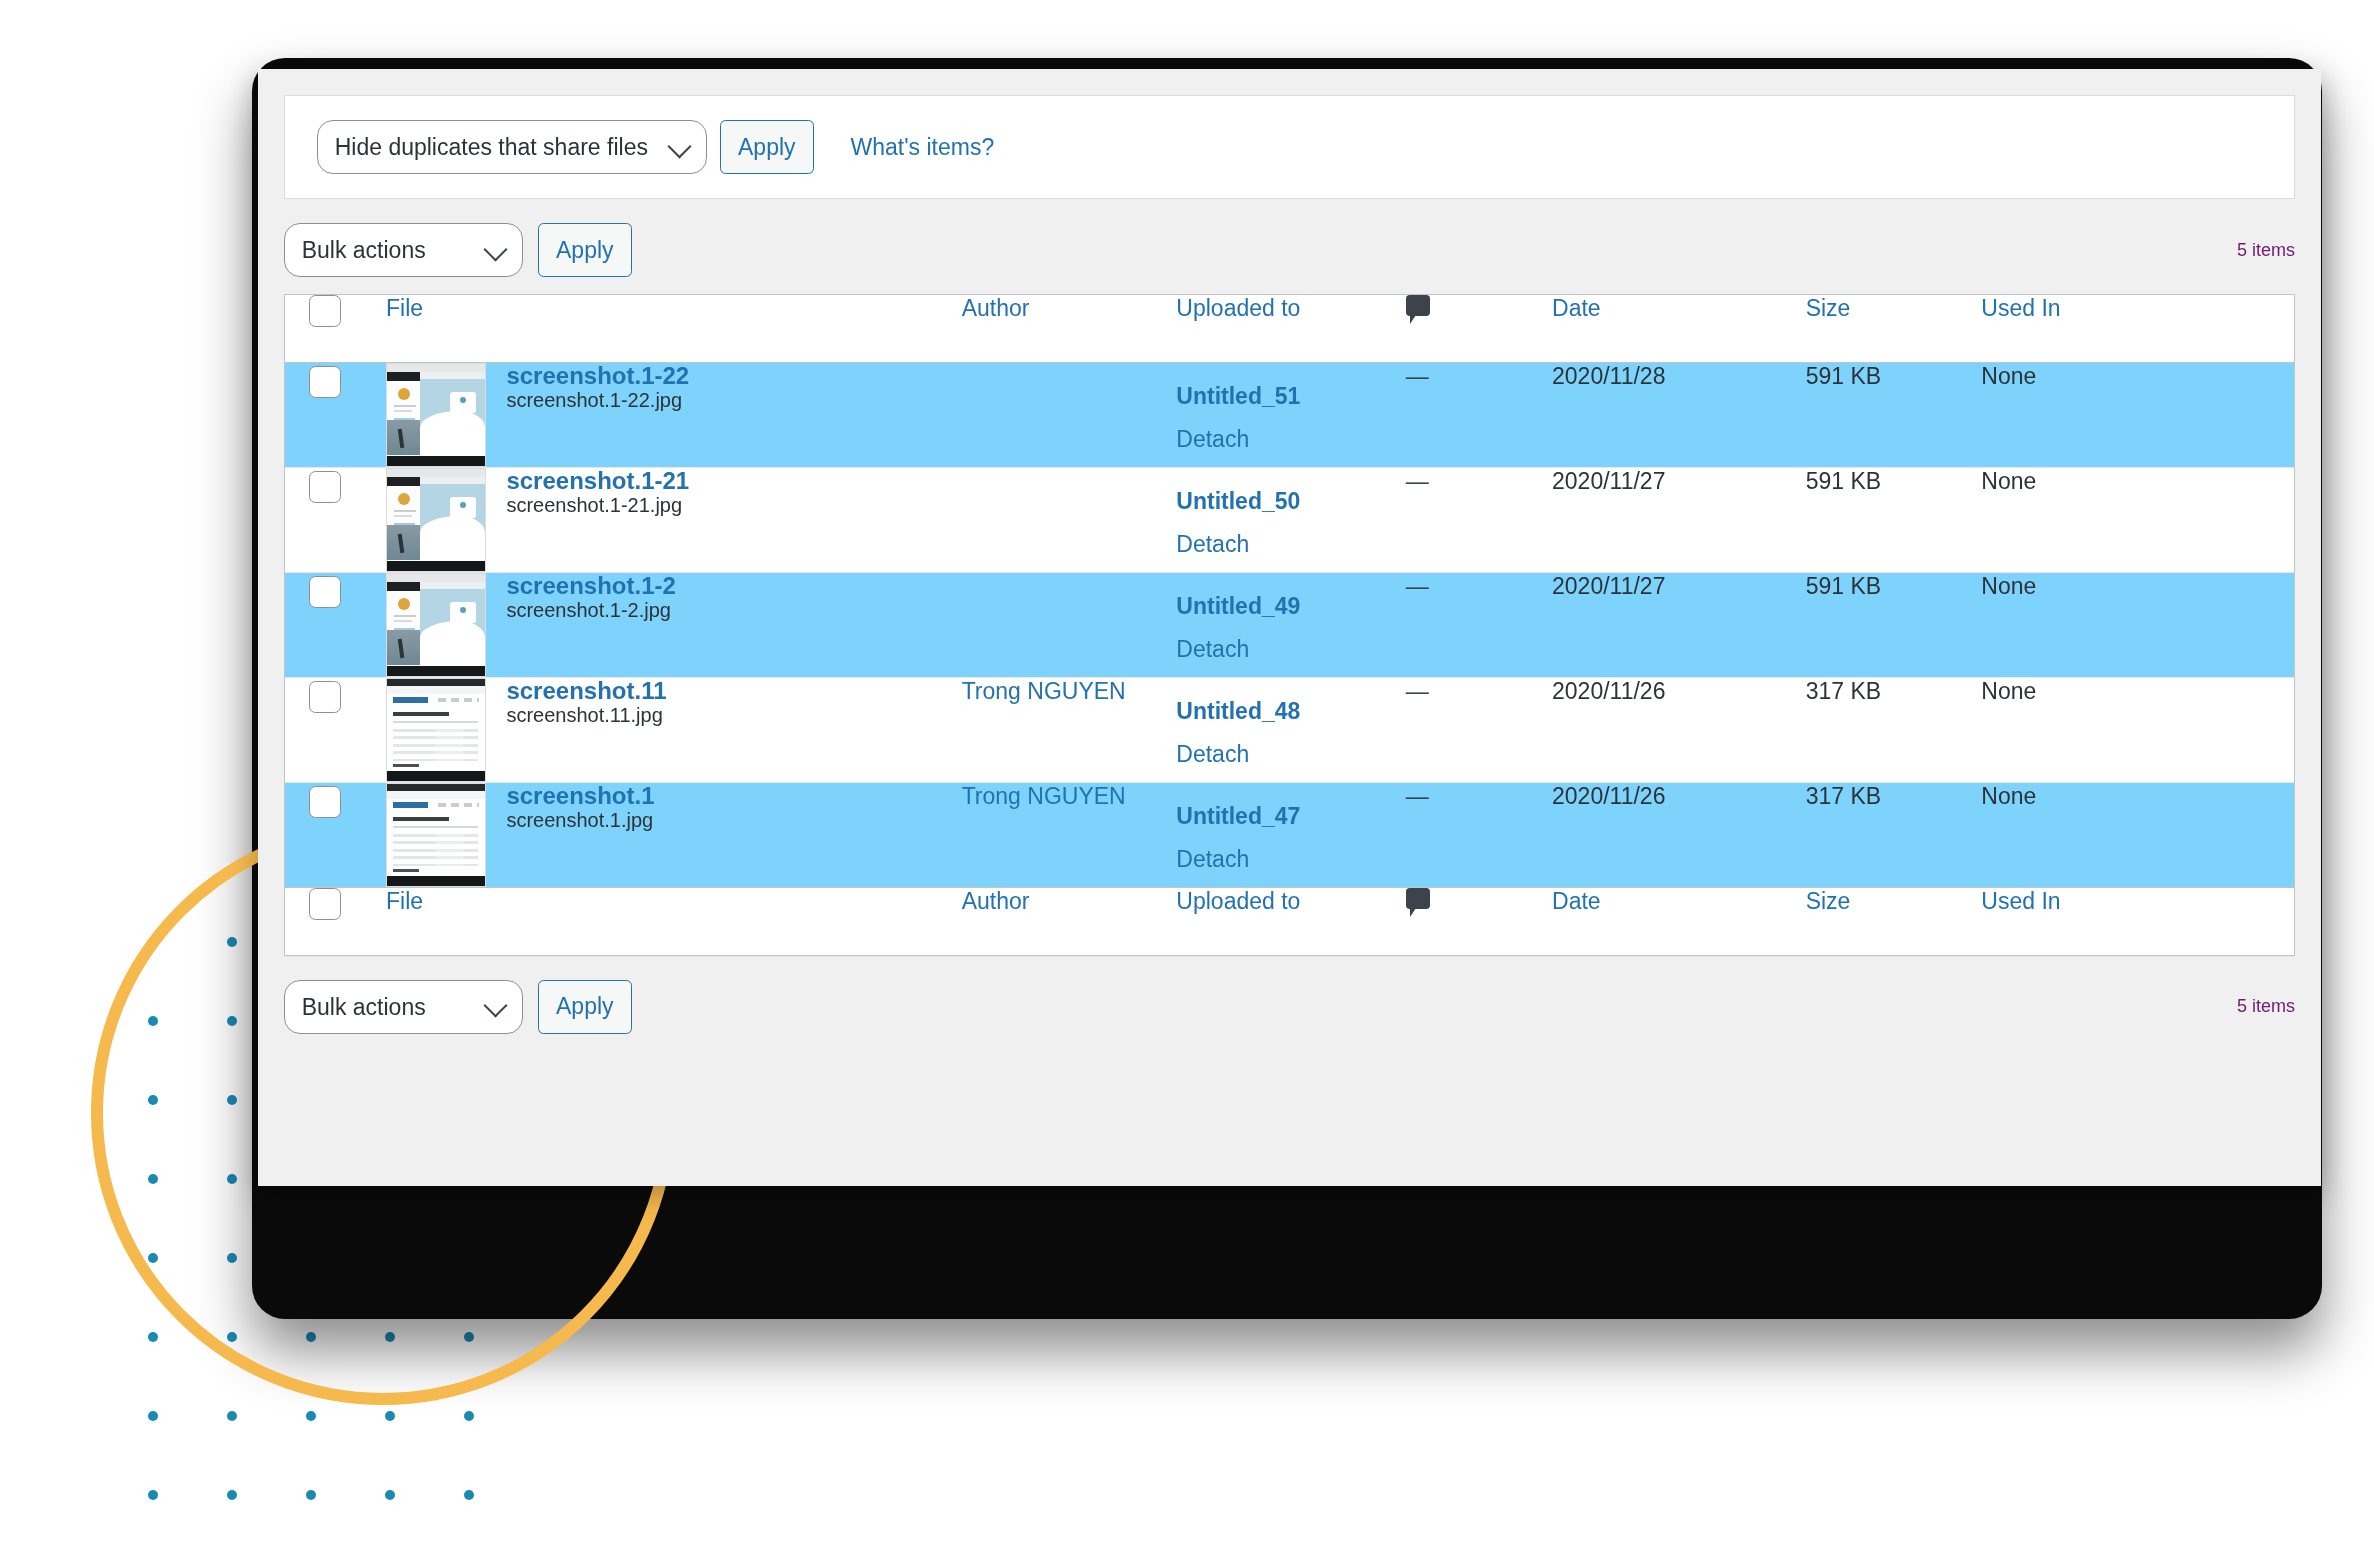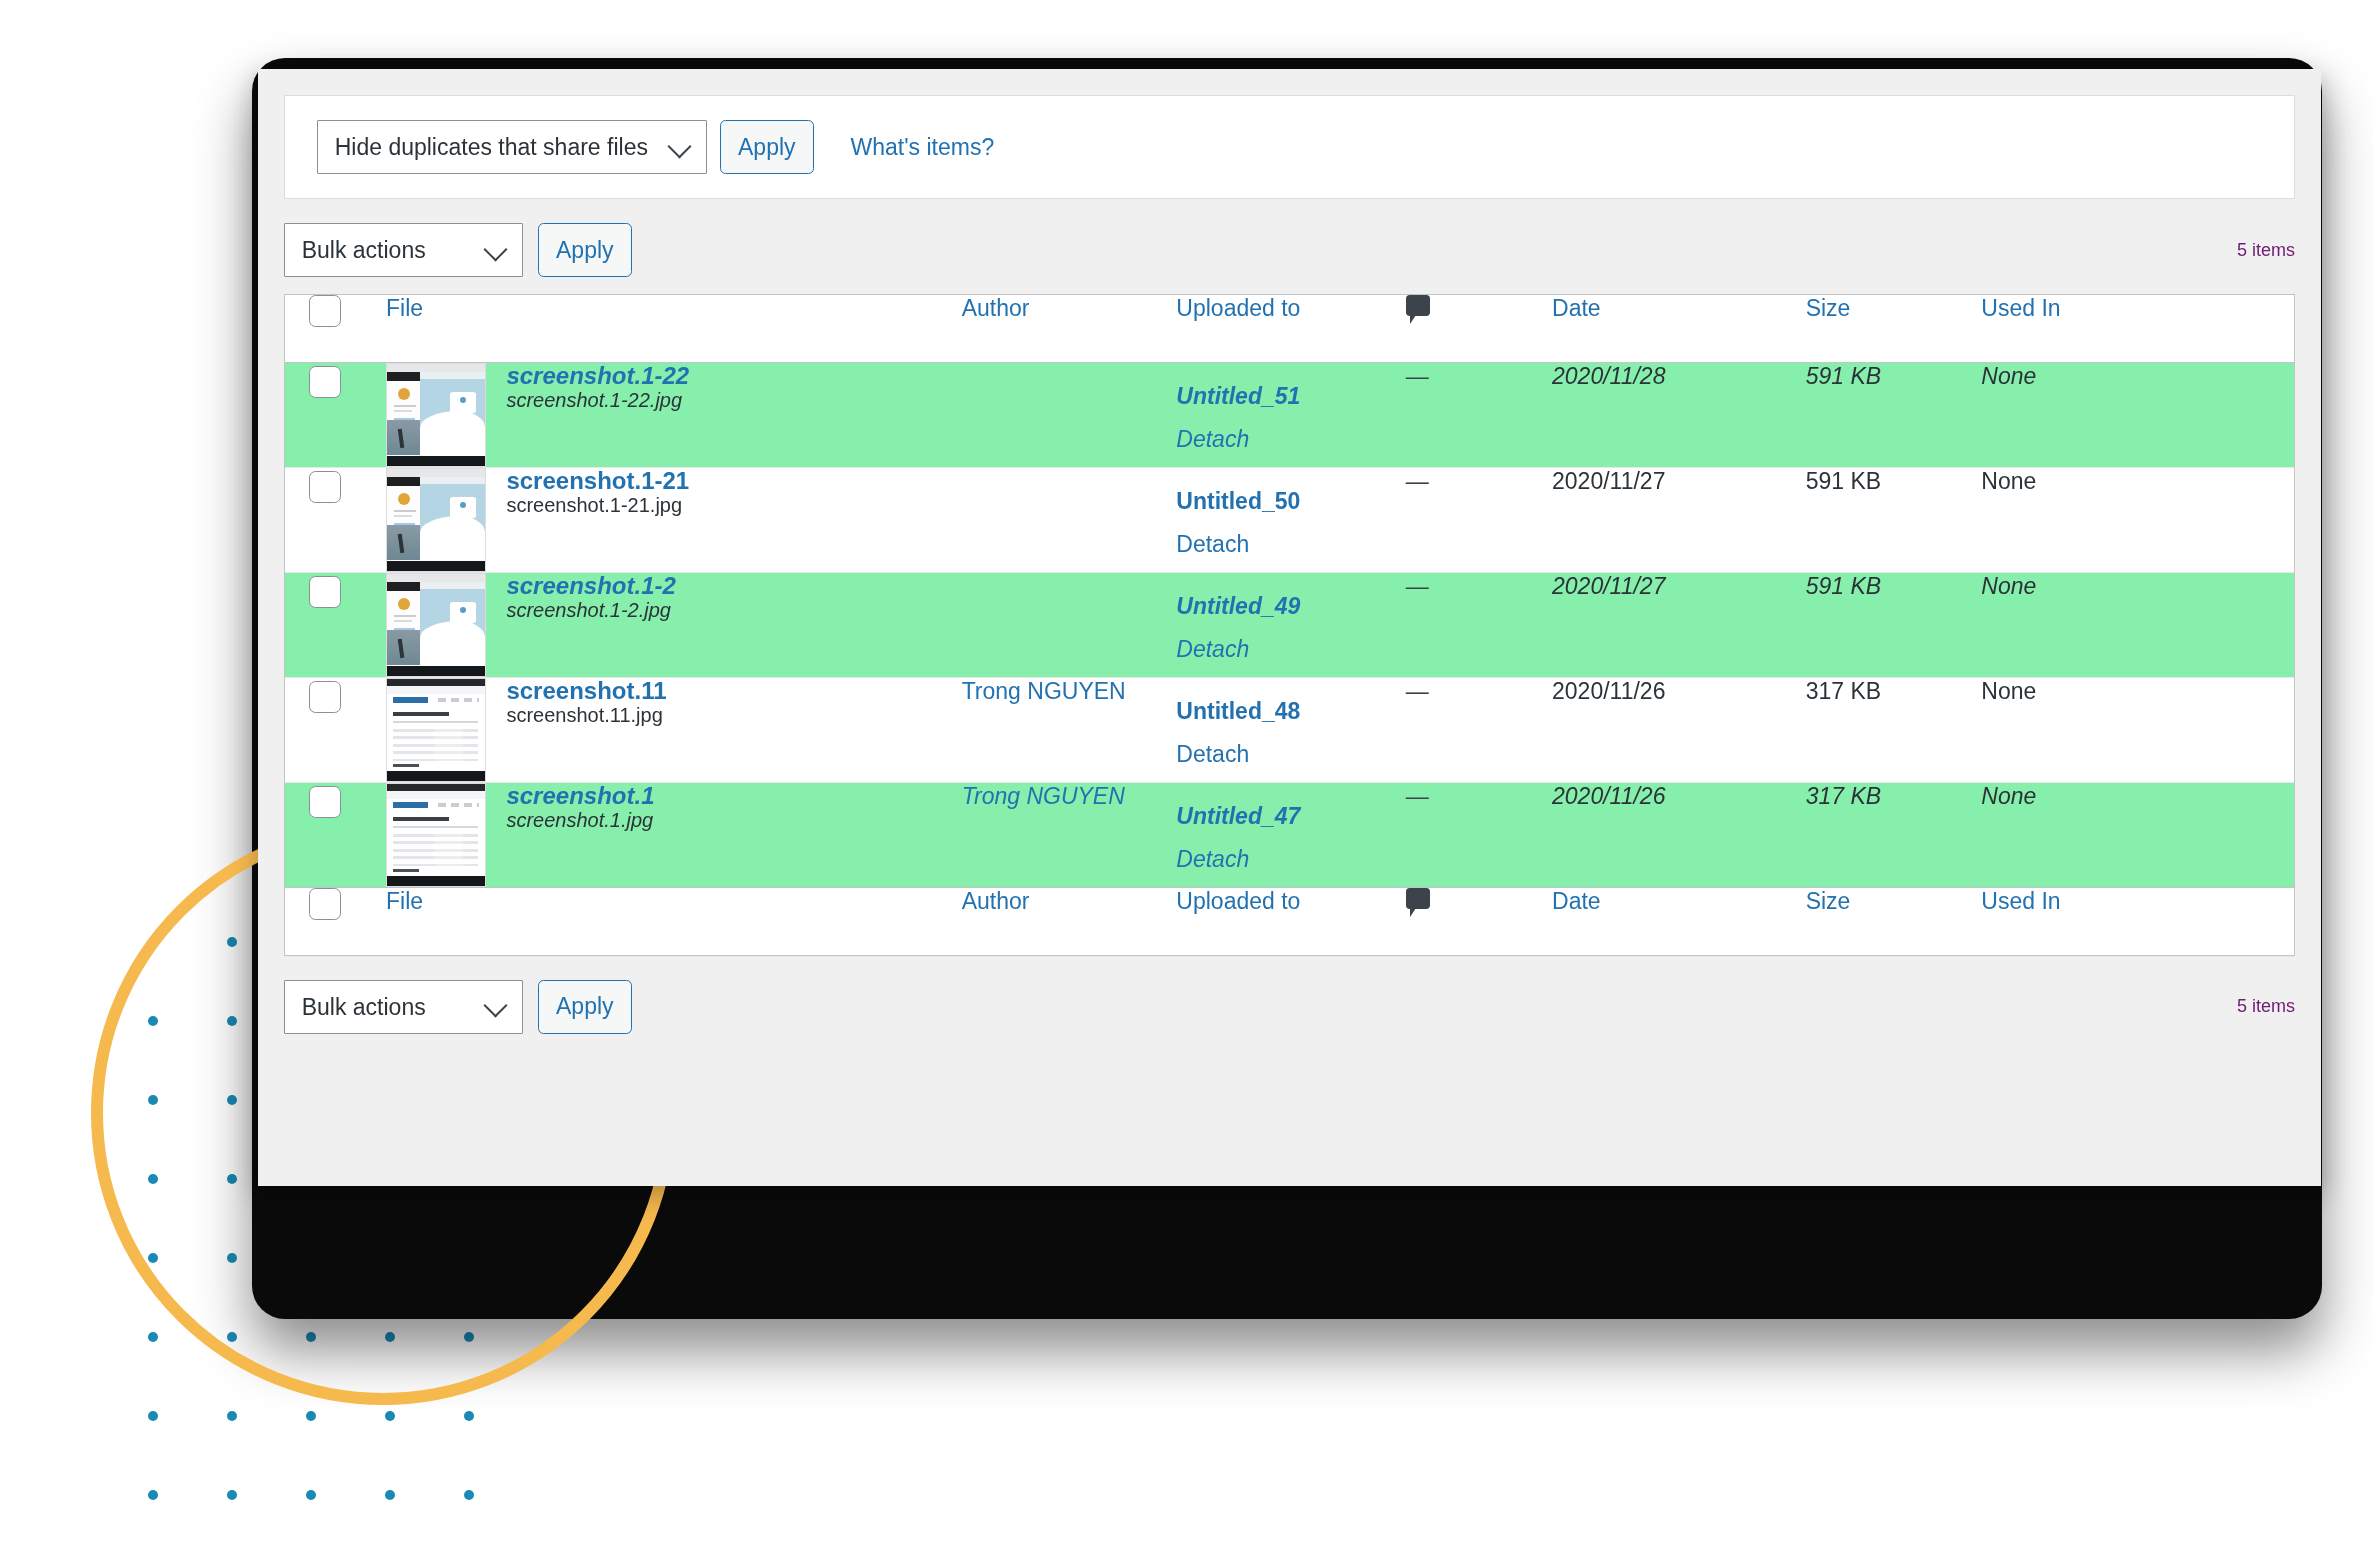--- a/index.html
+++ b/index.html
@@ -88,21 +88,21 @@
     display: flex;
     align-items: center;
     padding: 0 32px;
     box-sizing: border-box;
   }
 
   .wp-select {
     appearance: none;
     -webkit-appearance: none;
     border: 0.9px solid #8c8f94;
-    border-radius: 1px;
+    border-radius: 16px;
     background: #fff;
     height: 54px;
     padding: 0 52px 0 16.7px;
     font-family: "Liberation Sans", sans-serif;
     font-size: 23px;
     color: #2c3338;
     line-height: 52px;
     box-sizing: border-box;
     cursor: pointer;
   }
@@ -182,21 +182,21 @@
   .col-cb    { width: 72px; padding-left: 24px !important; }
   .col-file  { width: 547px; }
   .col-author{ width: 204px; }
   .col-up    { width: 218px; }
   .col-cmt   { width: 139px; }
   .col-date  { width: 241px; }
   .col-size  { width: 167px; }
   .col-used  { width: 297px; margin-top: 8px; }
 
   tbody tr { border-bottom: 0.9px solid #e8e8e8; }
-  tbody tr.alt { background: #86efac; font-style: italic; }
+  tbody tr.alt { background: #7dd3fc; }
   tbody td { padding-top: 24px; padding-bottom: 24px; }
   tbody td.col-cb { padding-left: 24px; }
 
   .cb {
     width: 32px; height: 32px;
     border: 0.9px solid #8c8f94;
     border-radius: 6.5px;
     background: #fff;
     display: inline-block;
     box-sizing: border-box;

